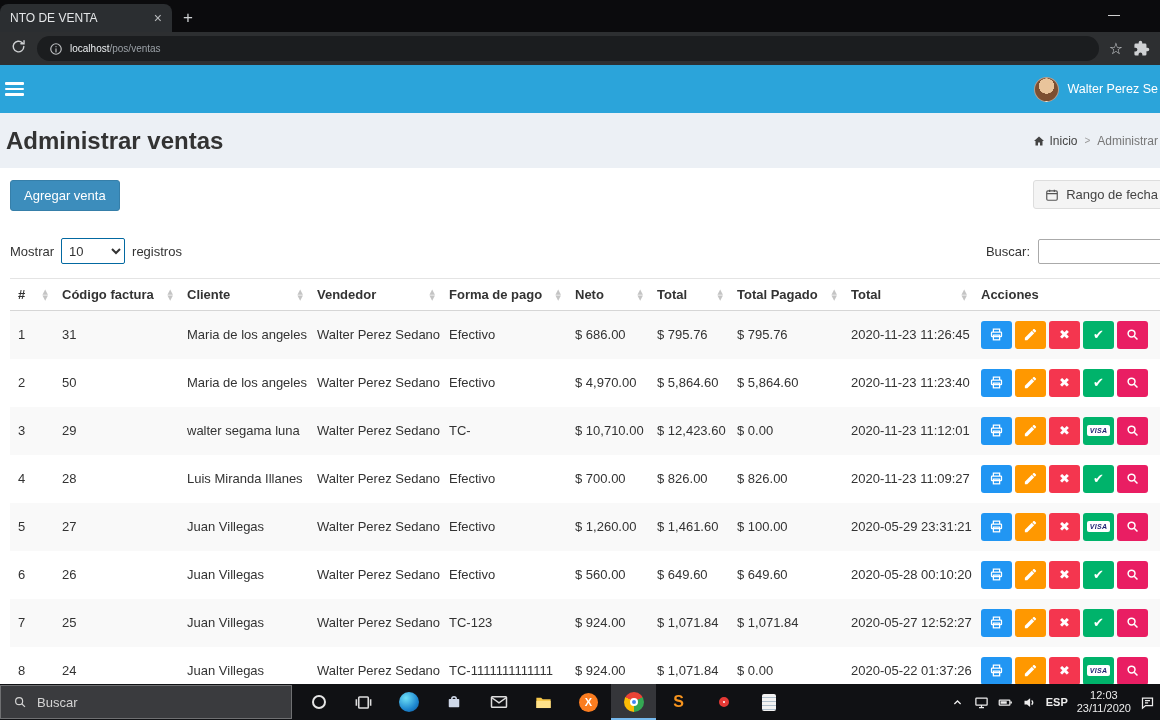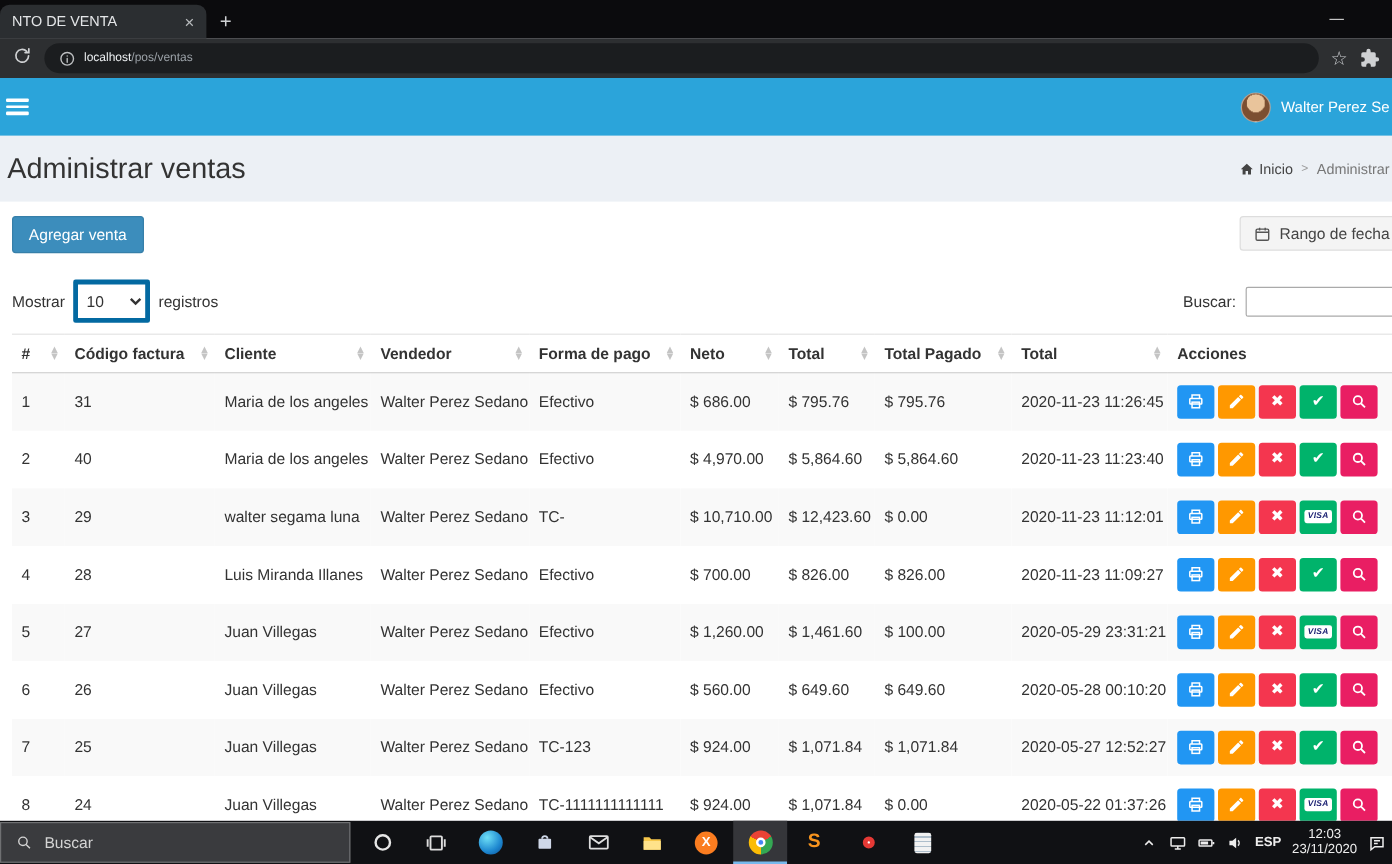--- a/index.html
+++ b/index.html
@@ -33,38 +33,38 @@
   .hamburger { margin-left:5px; width:19px; display:flex; flex-direction:column; gap:3px; cursor:pointer; }
   .hamburger span { height:2.5px; background:#fff; border-radius:1px; }
   .user { position:absolute; right:0; top:0; height:48px; display:flex; align-items:center; gap:8px; padding-right:2px; cursor:pointer; }
   .avatar { width:25px; height:25px; border-radius:50%; flex:0 0 25px;
             background:radial-gradient(circle at 50% 35%, #e9c49b 0 40%, #7c4f31 41% 100%);
             border:1px solid rgba(255,255,255,.45); }
   .username { color:#fff; font-size:12.5px; white-space:nowrap; }
 
   
   .pageheader { height:55px; background:#ecf0f5; display:flex; align-items:center; justify-content:space-between; padding-left:6px; overflow:hidden; }
-  .pageheader h1 { font-size:24px; font-weight:400; color:#333; margin:0; white-space:nowrap; }
+  .pageheader h1 { font-size:24px; font-weight:700; color:#333; margin:0; white-space:nowrap; }
   .breadcrumb { display:flex; align-items:center; gap:7px; font-size:12px; color:#444; white-space:nowrap; margin-right:2px; }
   .bc-home { display:flex; align-items:center; gap:4px; cursor:pointer; }
   .homeicon svg { width:12px; height:12px; fill:#444; display:block; }
   .bc-sep { color:#999; font-size:10px; }
   .bc-cur { color:#777; }
 
   
   .content { position:absolute; top:168px; left:0; width:1160px; bottom:36px; background:#fff; padding:12px 0 0 10px; overflow:hidden; }
   .content-top { display:flex; align-items:flex-start; justify-content:space-between; height:42px; }
   .btn-primary { background:#3c8dbc; border:1px solid #367fa9; color:#fff; font-size:13px; padding:7px 13px; border-radius:3px; font-family:inherit; cursor:pointer; }
   .btn-default { background:#f4f4f4; border:1px solid #ddd; color:#444; font-size:13px; padding:6px 11px; border-radius:3px;
                  display:flex; align-items:center; gap:7px; margin-right:-10px; font-family:inherit; cursor:pointer; white-space:nowrap; }
   .cal svg { width:14px; height:14px; display:block; }
 
   .dt-controls { display:flex; align-items:center; justify-content:space-between; margin-top:14px; height:30px; font-size:13px; color:#333; }
   .dt-length { display:flex; align-items:center; gap:7px; }
-  .dt-length select { width:64px; height:36px; border:4px solid #0369a1; border-radius:2px; font-size:13px; font-family:inherit; background:#fff; color:#333; padding:0 3px; }
+  .dt-length select { width:64px; height:26px; border:1px solid #0369a1; border-radius:2px; font-size:13px; font-family:inherit; background:#fff; color:#333; padding:0 3px; }
   .dt-search { display:flex; align-items:center; gap:8px; margin-right:-28px; }
   .dt-search input { width:150px; height:25px; border:1px solid #aaa; border-radius:2px; font-family:inherit; font-size:13px; padding:0 5px; }
 
   .dtable { border-collapse:collapse; table-layout:fixed; width:1150px; margin-top:12px; font-size:13px; color:#333; }
   thead th { text-align:left; font-weight:bold; padding:8px; border-top:1px solid #e4e4e4; border-bottom:1px solid #d6d6d6; height:32px; position:relative; white-space:nowrap; cursor:pointer; }
   .sort { position:absolute; right:6px; top:50%; transform:translateY(-50%); display:flex; flex-direction:column; line-height:6.5px; font-size:7px; color:#c4c4c4; font-family:"DejaVu Sans", sans-serif; }
   tbody tr { height:48px; }
   tbody tr:nth-child(odd) { background:#f9f9f9; }
   tbody td { padding:4px 8px; overflow:hidden; white-space:nowrap; vertical-align:middle; }
   .actions-wrap { display:flex; align-items:center; gap:3px; }
@@ -282,21 +282,21 @@
                 <svg viewBox="0 0 24 24" fill="none" stroke="#fff" stroke-width="2.4">
                   <circle cx="10.5" cy="10.5" r="5.5"></circle>
                   <path d="M14.8 14.8L20 20"></path>
                 </svg>
               </button>
             </div>
           </td>
         </tr>
         <tr>
           <td>2</td>
-          <td>40</td>
+          <td>50</td>
           <td>Maria de los angeles</td>
           <td>Walter Perez Sedano</td>
           <td>Efectivo</td>
           <td>$ 4,970.00</td>
           <td>$ 5,864.60</td>
           <td>$ 5,864.60</td>
           <td>2020-11-23 11:23:40</td>
           <td>
             <div class="actions-wrap">
               <button class="abtn print">

